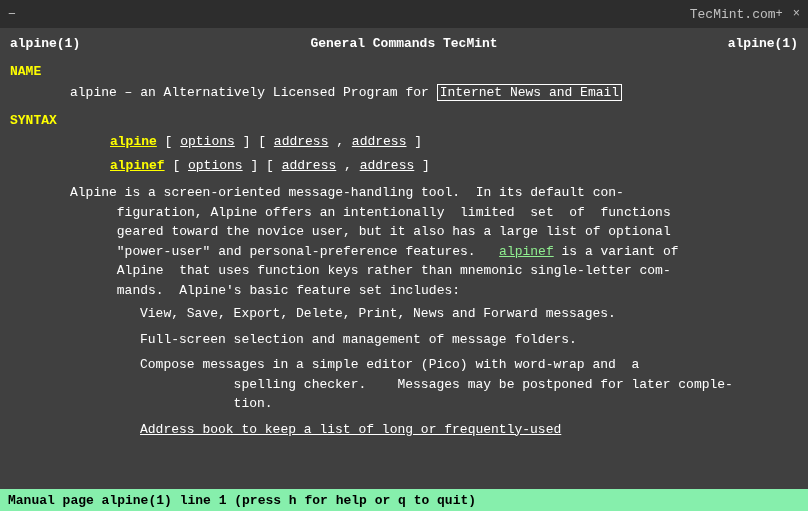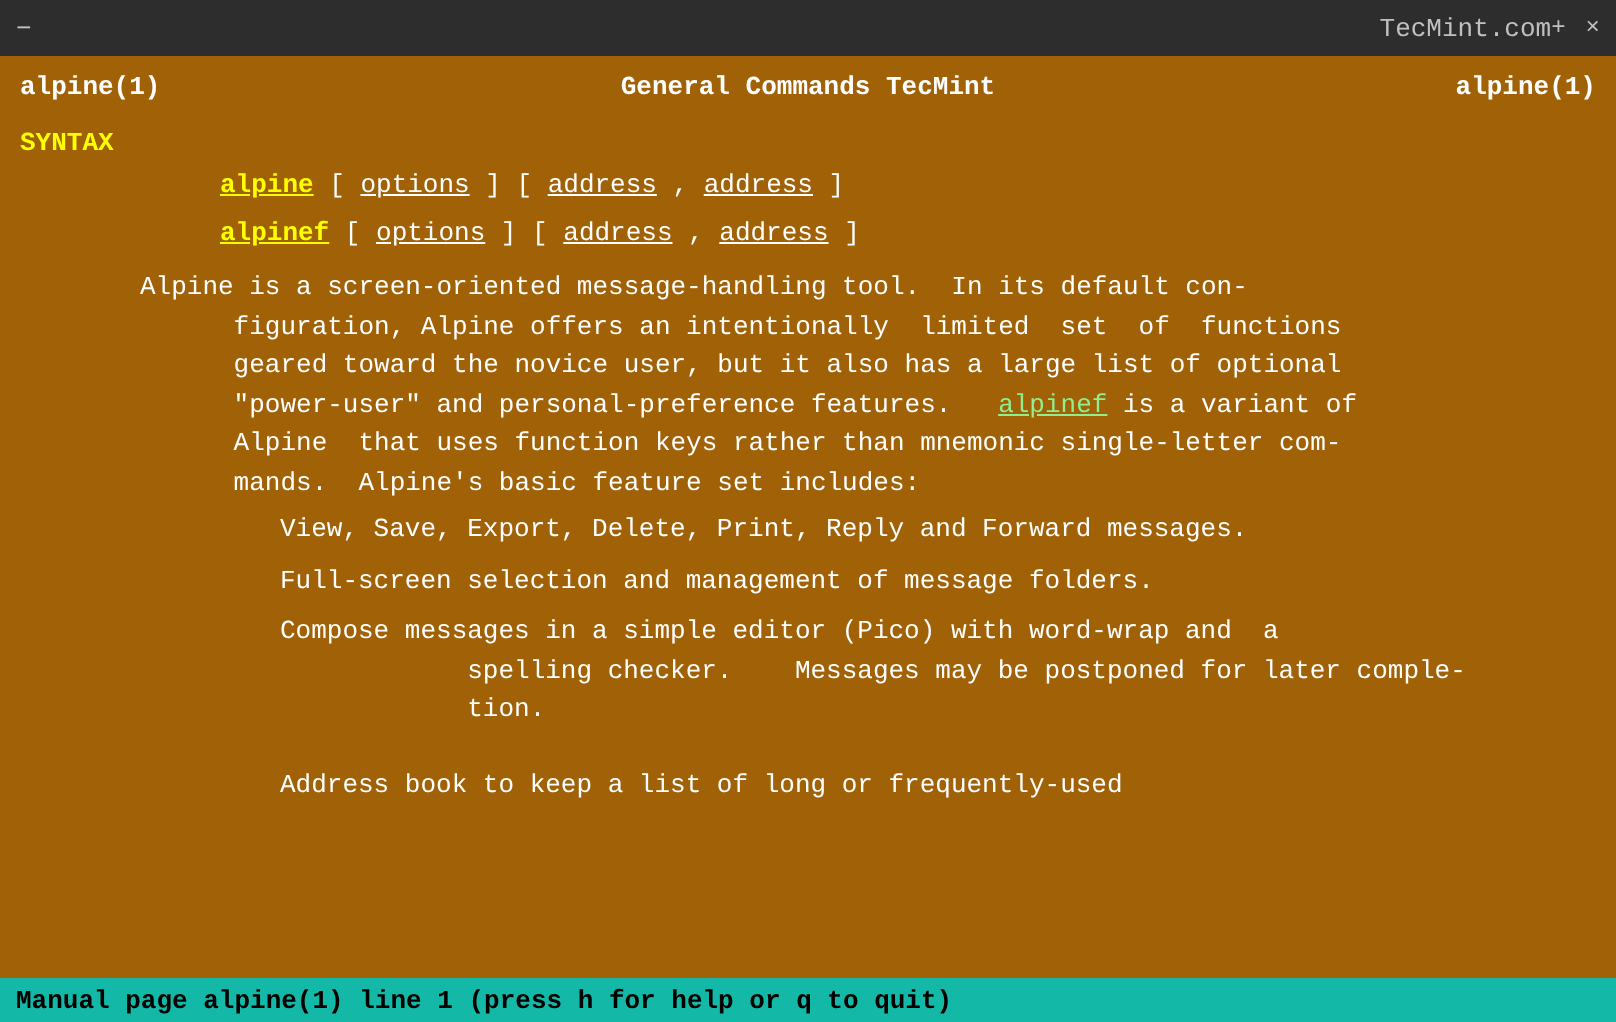--- a/index.html
+++ b/index.html
@@ -57,21 +57,21 @@
       color: #c0c0c0;
     }
 
     .content {
       flex: 1;
       padding: 6px 10px;
       color: #ffffff;
       font-size: 13px;
       line-height: 1.5;
       overflow: hidden;
-      background: #a16207;
+      background: #404040;
     }
 
     .header-line {
       display: flex;
       justify-content: space-between;
       color: #ffffff;
       font-weight: bold;
       margin-bottom: 8px;
     }
 
@@ -101,21 +101,21 @@
       text-decoration: underline;
     }
 
     .yellow-text {
       color: #ffff00;
       font-weight: bold;
       margin-left: 40px;
     }
 
     .status-bar {
-      background: #14b8a6;
+      background: #86efac;
       color: #000000;
       padding: 2px 8px;
       font-size: 13px;
       font-weight: bold;
       min-height: 22px;
       display: flex;
       align-items: center;
     }
 
     .desc-para {
@@ -148,48 +148,54 @@
   </div>
 
   <div class="content">
 
     <div class="header-line">
       <span>alpine(1)</span>
       <span>General Commands TecMint</span>
       <span>alpine(1)</span>
     </div>
 
+    <div>
+      <div class="section-label">NAME</div>
+      <div class="indented">
+        <span>alpine – an Alternatively Licensed Program for </span><span class="highlight-box">Internet News and Email</span>
+      </div>
+    </div>
 
     <div style="margin-top: 8px;">
       <div class="section-label">SYNTAX</div>
       <div class="indented">
         <span class="yellow-text underline">alpine</span><span> [ <span class="underline">options</span> ] [ <span class="underline">address</span> , <span class="underline">address</span> ]</span>
       </div>
       <div class="indented" style="margin-top: 4px;">
         <span class="yellow-text underline">alpinef</span><span> [ <span class="underline">options</span> ] [ <span class="underline">address</span> , <span class="underline">address</span> ]</span>
       </div>
     </div>
 
     <div style="margin-top: 8px;">
       <div class="desc-para">
         Alpine is a screen-oriented message-handling tool.&nbsp; In its default con-<br>
         &nbsp;&nbsp;&nbsp;&nbsp;&nbsp;&nbsp;figuration, Alpine offers an intentionally &nbsp;limited &nbsp;set &nbsp;of &nbsp;functions<br>
         &nbsp;&nbsp;&nbsp;&nbsp;&nbsp;&nbsp;geared toward the novice user, but it also has a large list of optional<br>
         &nbsp;&nbsp;&nbsp;&nbsp;&nbsp;&nbsp;"power-user" and personal-preference features. &nbsp;&nbsp;<span class="green-text">alpinef</span> is a variant of<br>
         &nbsp;&nbsp;&nbsp;&nbsp;&nbsp;&nbsp;Alpine &nbsp;that uses function keys rather than mnemonic single-letter com-<br>
         &nbsp;&nbsp;&nbsp;&nbsp;&nbsp;&nbsp;mands. &nbsp;Alpine's basic feature set includes:
       </div>
-      <div class="bullet-item">View, Save, Export, Delete, Print, Reply and Forward messages.</div>
+      <div class="bullet-item">View, Save, Export, Delete, Print, News and Forward messages.</div>
       <div class="bullet-item" style="margin-top: 6px;">Full-screen selection and management of message folders.</div>
       <div class="bullet-item" style="margin-top: 6px;">
         Compose messages in a simple editor (Pico) with word-wrap and &nbsp;a<br>
         &nbsp;&nbsp;&nbsp;&nbsp;&nbsp;&nbsp;&nbsp;&nbsp;&nbsp;&nbsp;&nbsp;&nbsp;spelling checker. &nbsp;&nbsp;&nbsp;Messages may be postponed for later comple-<br>
         &nbsp;&nbsp;&nbsp;&nbsp;&nbsp;&nbsp;&nbsp;&nbsp;&nbsp;&nbsp;&nbsp;&nbsp;tion.
       </div>
-      <div class="bullet-item" style="margin-top: 18px;">Address book to keep  a  list  of  long  or   frequently-used</div>
+      <div class="bullet-item" style="margin-top: 6px; text-decoration: underline;">Address book to keep  a  list  of  long  or   frequently-used</div>
     </div>
 
   </div>
 
   <div class="status-bar">
     <span>Manual page alpine(1) line 1 (press h for help or q to quit)</span>
   </div>
 
 </div>
 

